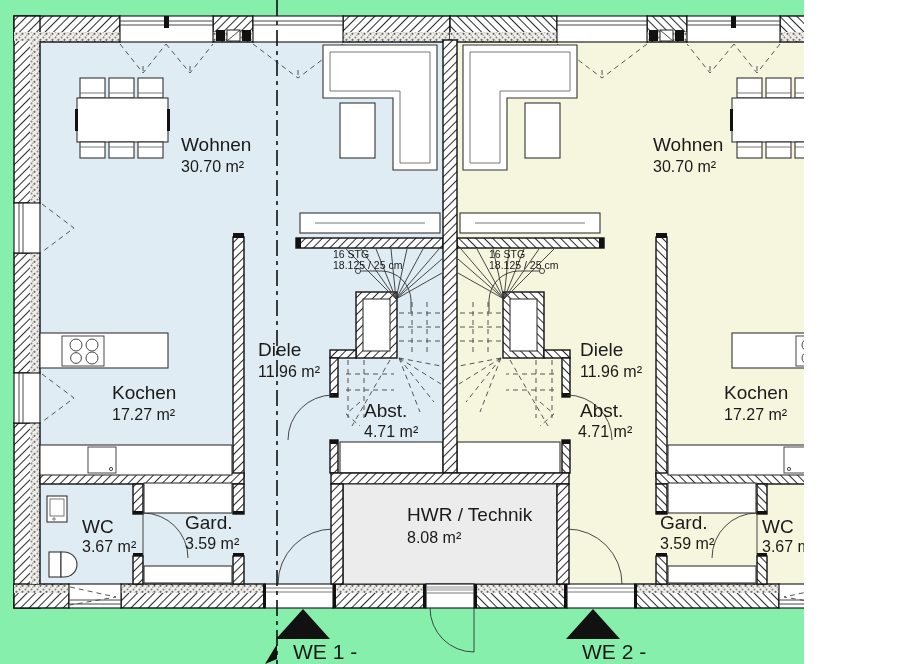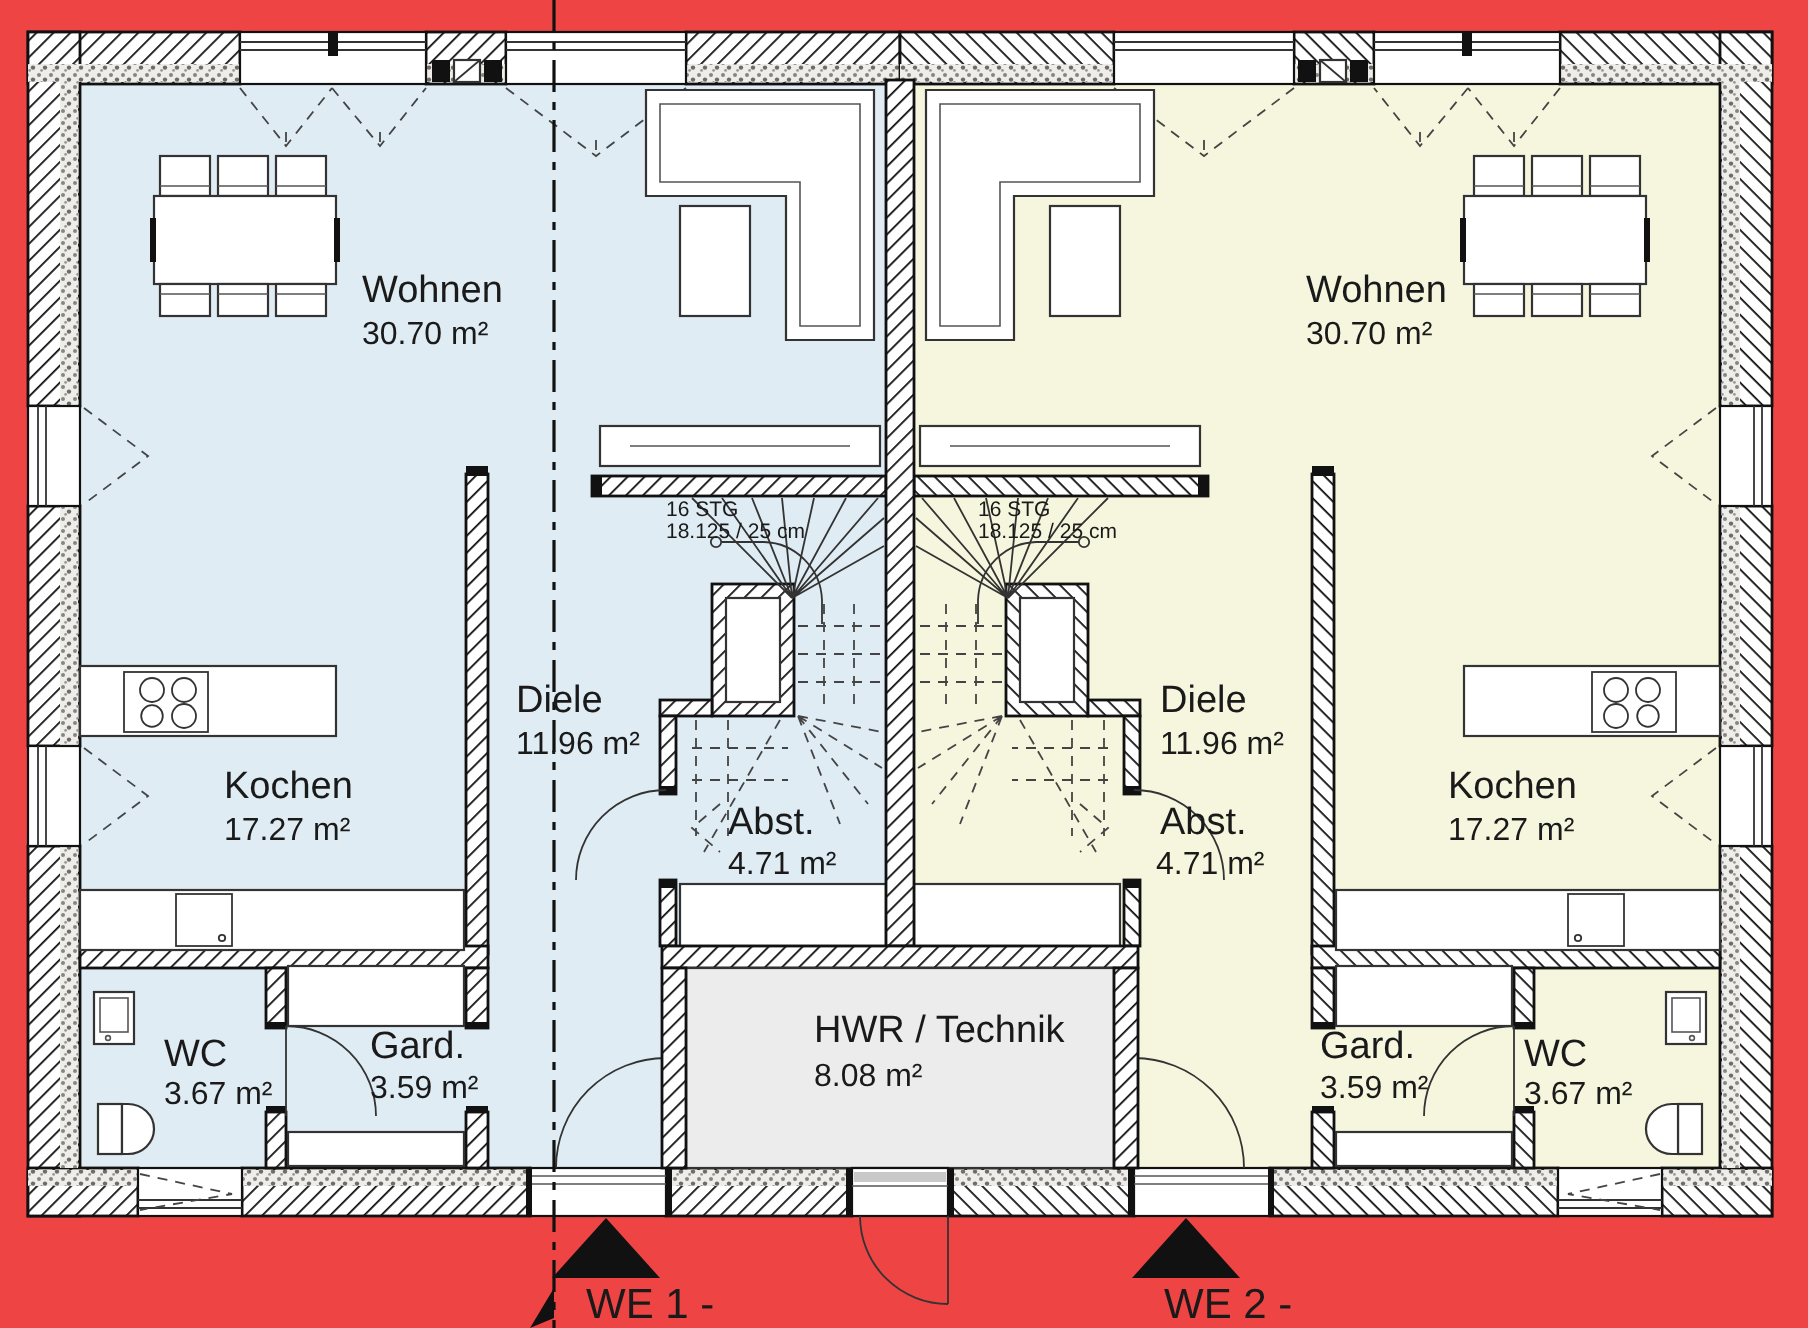--- a/index.html
+++ b/index.html
@@ -1,16 +1,16 @@
 <!DOCTYPE html>
 <html><head>
 <meta charset="utf-8">
 <style>
   html,body{margin:0;padding:0;background:#ffffff;}
-  .stage{width:904px;height:664px;position:relative;background:#ef4444;overflow:hidden;}
+  .stage{width:804px;height:664px;position:relative;background:#86efac;overflow:hidden;}
   svg{display:block;}
   text{font-family:"Liberation Sans", sans-serif;fill:#1a1a1a;}
   .lbl{font-size:19px;}
   .area{font-size:16px;}
   .small{font-size:10.5px;}
   .we{font-size:21px;}
   .wall{fill:url(#hatch);stroke:#111;stroke-width:1.4;}
   .stip{fill:url(#stip);stroke:none;}
   .furn{fill:#ffffff;stroke:#333;stroke-width:1.1;}
   .thin{fill:none;stroke:#333;stroke-width:0.9;}

